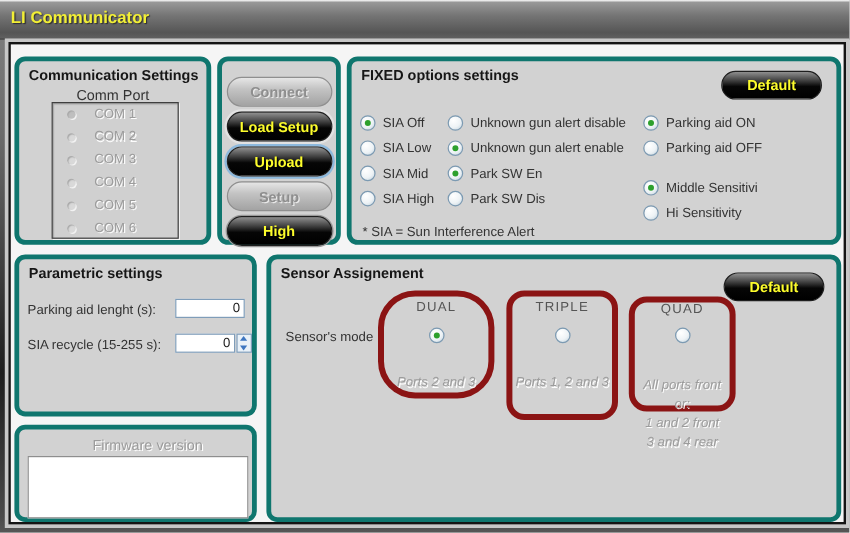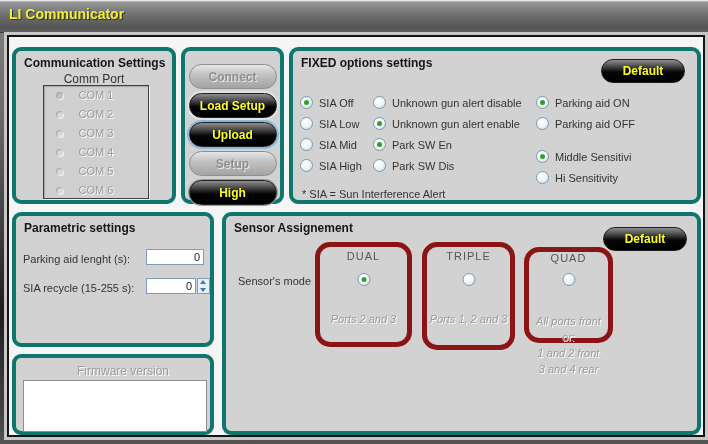--- a/index.html
+++ b/index.html
@@ -107,21 +107,21 @@
   
   .firmware-label { position:absolute; left:0; right:0; top:6px;
     text-align:center; font-size:12px;padding-left:20px; }
   .firmware-box { position:absolute; left:7px; top:22px; width:184px; height:52px;
     background:#fff; border:1px solid #8e8e8e; }
 
   
   .sensor-default { right:10px; top:11px; }
   .sensor-mode-label { position:absolute; left:12px; top:59px; font-size:11px; color:#333; }
   .mode-box { position:absolute; border:5px solid #8b1414; border-radius:15px; }
-  .mode-dual   { left:89px;  top:26px; width:97px; height:105px; }
+  .mode-dual   { left:89px;  top:26px; width:97px; height:90px;border-radius:31px; }
   .mode-triple { left:196px; top:26px; width:93px; height:108px; }
   .mode-quad   { left:298px; top:31px; width:89px; height:96px; }
   .mode-name { position:absolute; left:0; right:0; top:3px; text-align:center;
     font-size:11px; color:#555; letter-spacing:1px; }
   .mode-quad .mode-name { top:0px; }
   .mode-radio { position:absolute; left:50%; transform:translateX(-50%); top:26px; }
   .mode-quad .mode-radio { top:21px; }
   .mode-desc { position:absolute; left:0; right:0; top:64px; text-align:center;
     font-size:11px; line-height:16px;font-style:italic; }
   .mode-quad .mode-desc { top:61px; }

